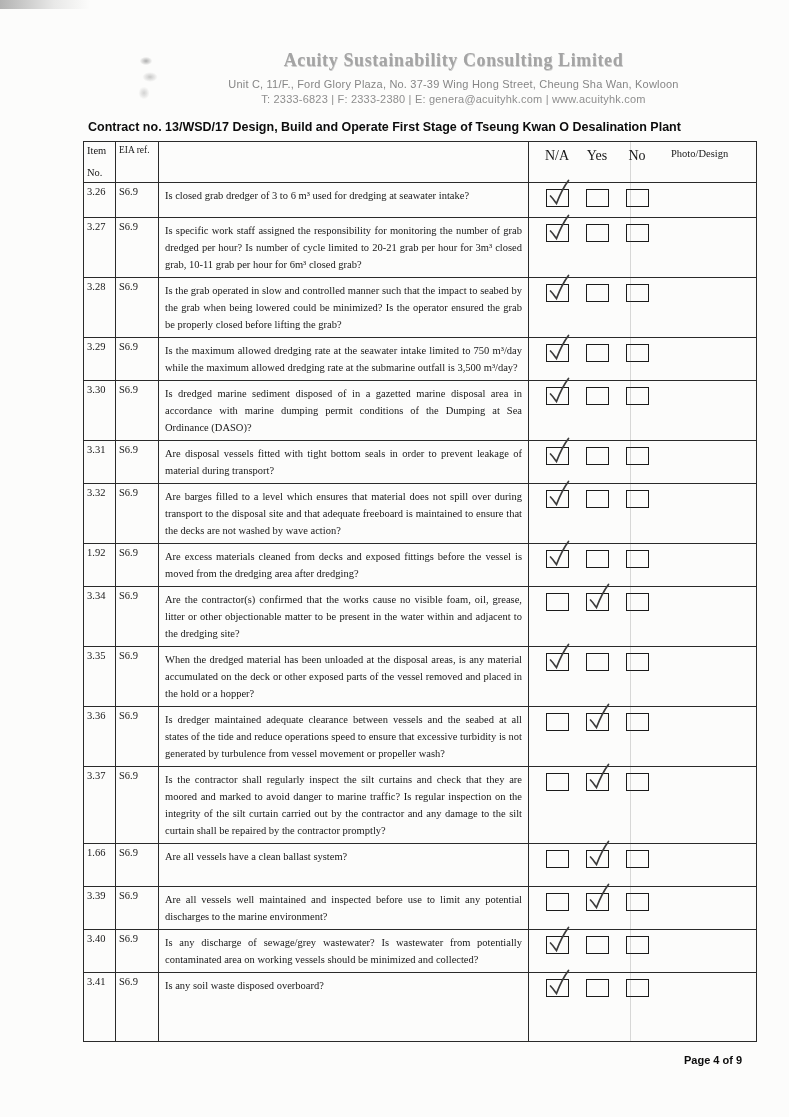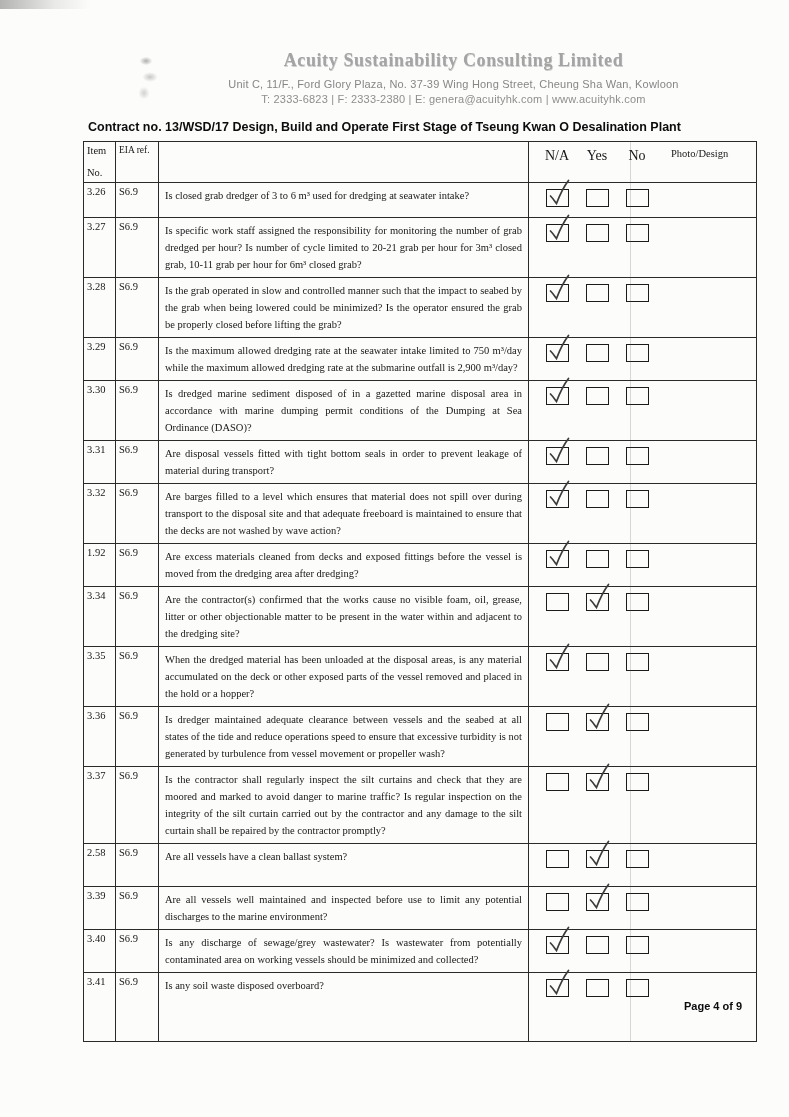--- a/index.html
+++ b/index.html
@@ -74,21 +74,21 @@
   .t-header .c-eia { font-size: 9.5px; }
   .t-header .c-checks { padding-top: 6px; }
   .check-slot { width: 40px; flex: 0 0 40px; display: flex; justify-content: center; }
   .h-label { font-size: 14px; }
   .photo-label { margin-left: 14px; font-size: 10.5px; }
   .checkbox { width: 21px; height: 16px; border: 1.6px solid #1b1b1b; position: relative; background: transparent; }
   .tick { position: absolute; left: -1px; top: -12px; width: 26px; height: 29px; overflow: visible; }
   .tick path { fill: none; stroke: #3b3b3b; stroke-width: 1.7; stroke-linecap: round; }
   .remarks-cell { flex: 1 1 auto; }
   .page-number {
-    position: absolute; left: 684px; top: 1000px;
+    position: absolute; left: 684px; top: 1054px;
     font-family: "Liberation Sans", sans-serif; font-weight: bold; font-size: 11px; color: #0c0c0c;
   }
 </style>
 </head>
 <body>
 
 <div class="corner-smudge"></div>
 <div class="logo-stamp"></div>
 
 <div class="letterhead">
@@ -186,21 +186,21 @@
       <span class="check-slot">
             <span class="checkbox"></span>
           </span>
       <span class="remarks-cell"></span>
     </div>
   </div>
 
   <div class="t-row">
     <div class="c-item">3.29</div>
     <div class="c-eia">S6.9</div>
-    <div class="c-q">Is the maximum allowed dredging rate at the seawater intake limited to 750 m³/day while the maximum allowed dredging rate at the submarine outfall is 2,900 m³/day?</div>
+    <div class="c-q">Is the maximum allowed dredging rate at the seawater intake limited to 750 m³/day while the maximum allowed dredging rate at the submarine outfall is 3,500 m³/day?</div>
     <div class="c-checks">
       <span class="check-slot">
             <span class="checkbox">
               <svg class="tick" viewBox="0 0 26 29">
                 <path d="M4.5 18 C7 20.5, 9 23.5, 10.5 25.5 C13 19, 17.5 9, 22.5 2.5"></path>
               </svg>
             </span>
           </span>
       <span class="check-slot">
             <span class="checkbox"></span>
@@ -382,21 +382,21 @@
             </span>
           </span>
       <span class="check-slot">
             <span class="checkbox"></span>
           </span>
       <span class="remarks-cell"></span>
     </div>
   </div>
 
   <div class="t-row">
-    <div class="c-item">2.58</div>
+    <div class="c-item">1.66</div>
     <div class="c-eia">S6.9</div>
     <div class="c-q">Are all vessels have a clean ballast system?</div>
     <div class="c-checks">
       <span class="check-slot">
             <span class="checkbox"></span>
           </span>
       <span class="check-slot">
             <span class="checkbox">
               <svg class="tick" viewBox="0 0 26 29">
                 <path d="M4.5 18 C7 20.5, 9 23.5, 10.5 25.5 C13 19, 17.5 9, 22.5 2.5"></path>

